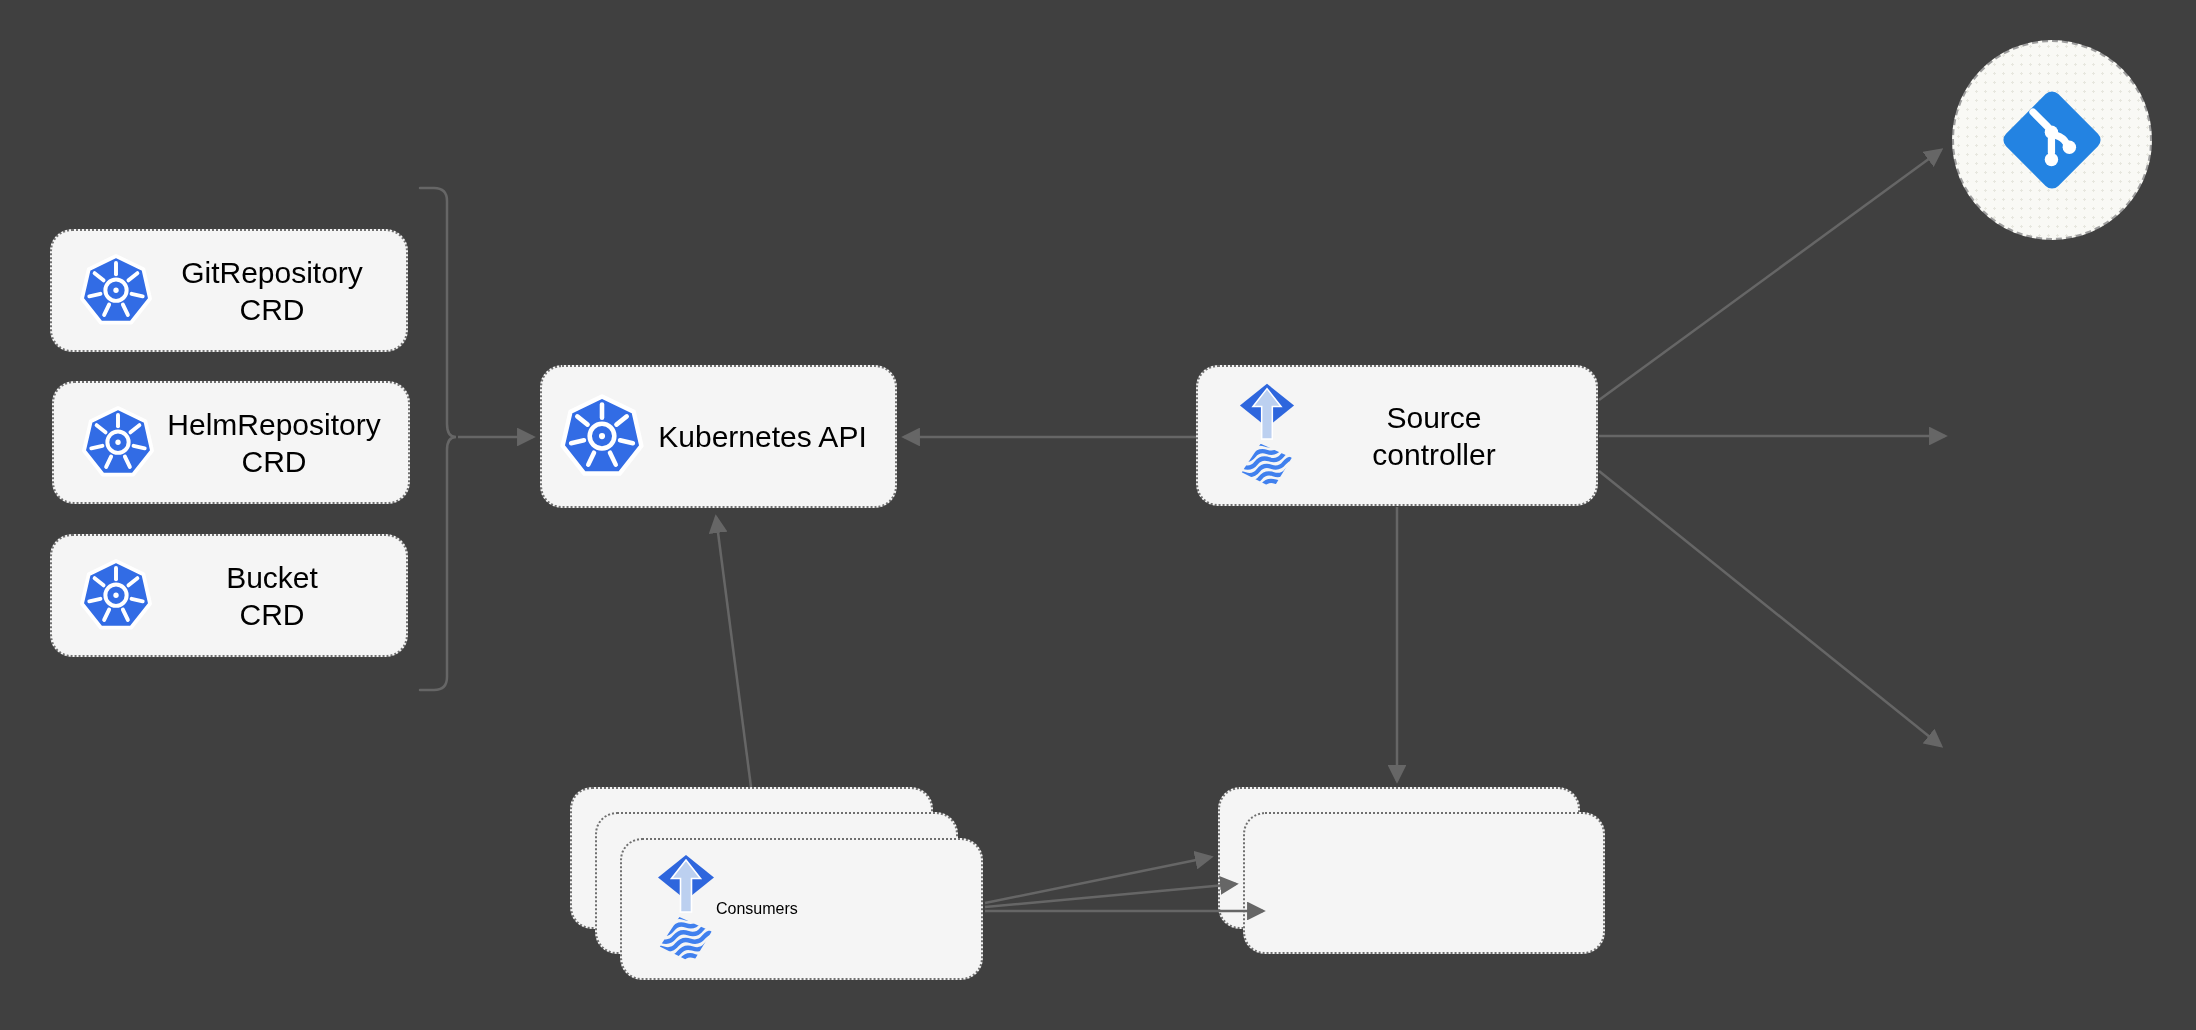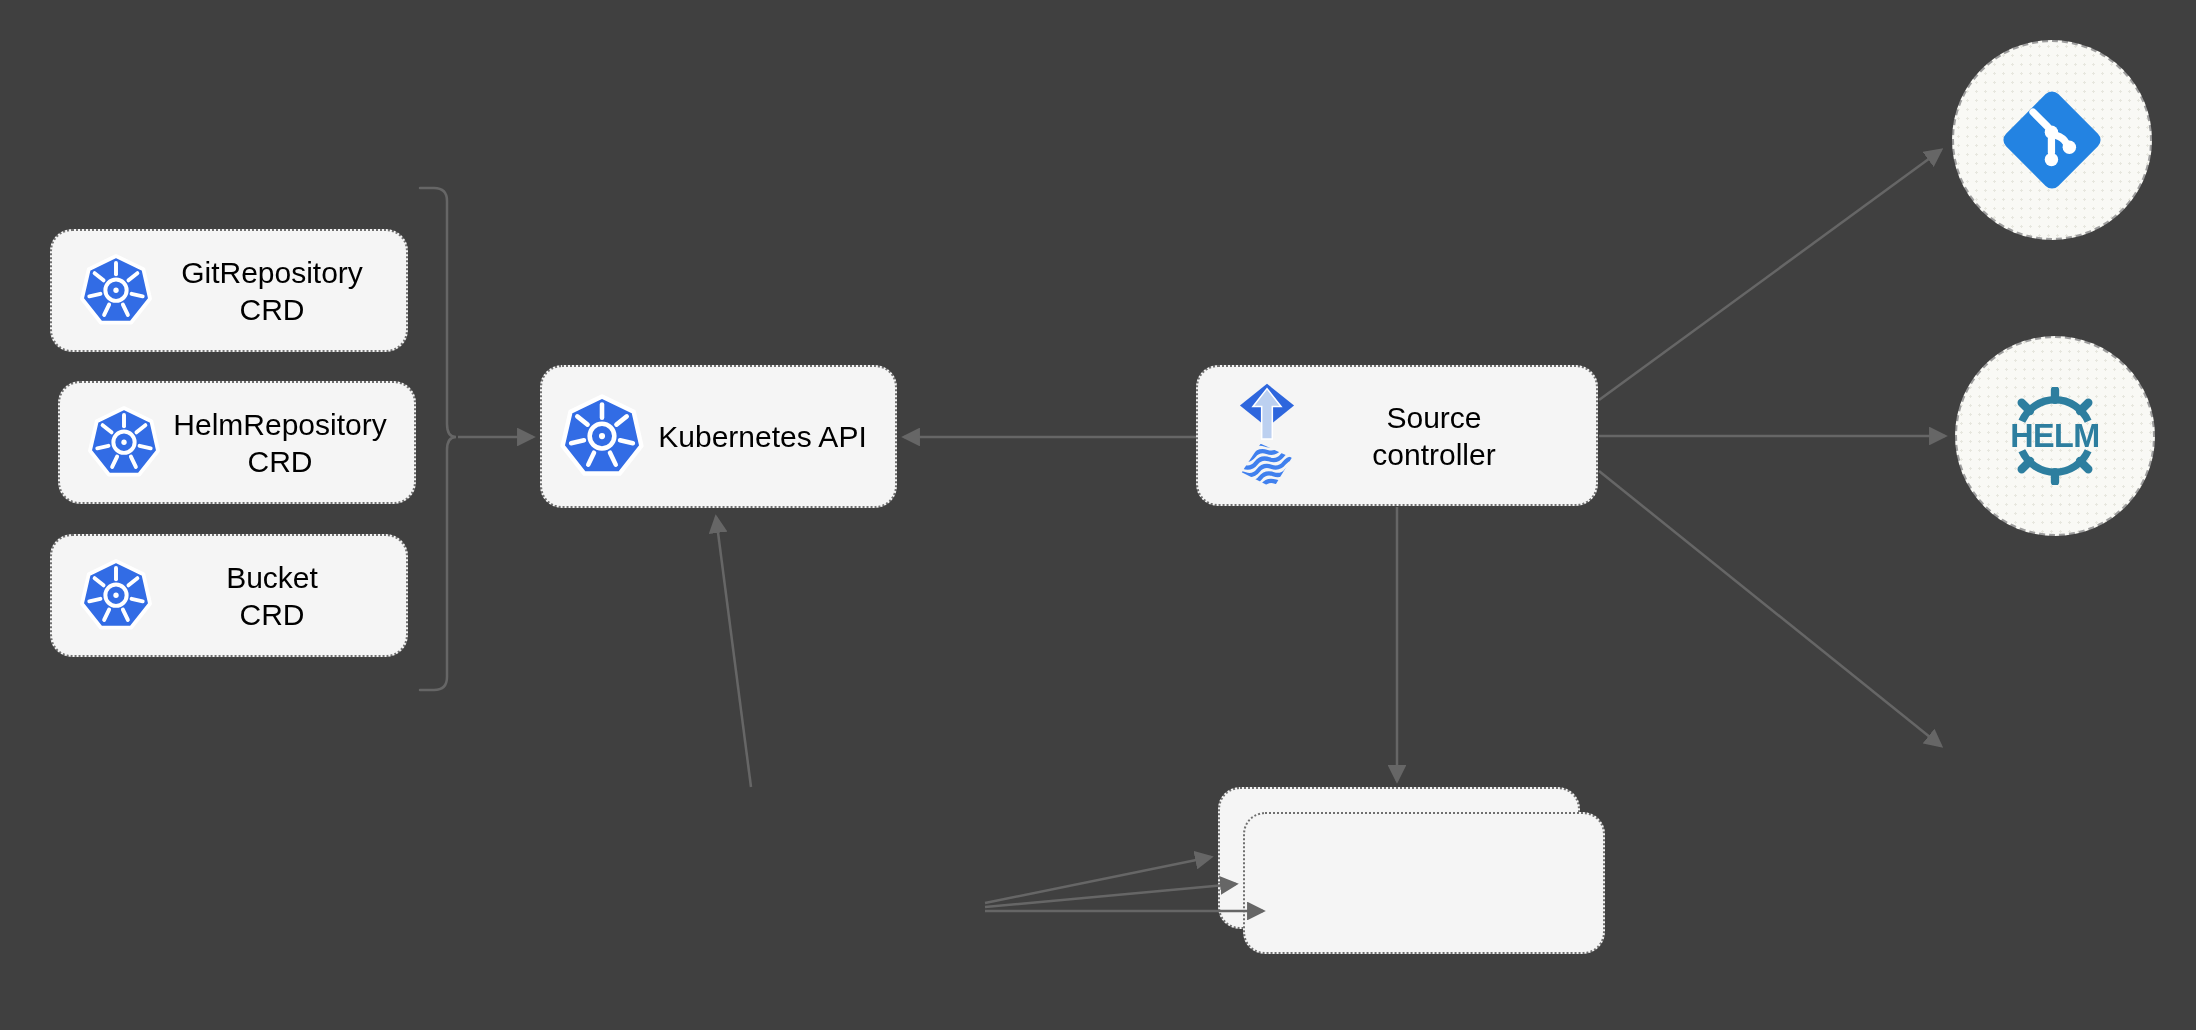--- a/index.html
+++ b/index.html
@@ -99,21 +99,21 @@
   <div class="node crd" style="left:50px;top:229px;width:358px;height:123px">
     <svg class="icon" width="76" height="76" viewBox="0 0 100 100">
         <use href="#sym-k8s"></use>
       </svg>
     <div class="label">
       <span>GitRepository</span>
         <span>CRD</span>
     </div>
   </div>
 
-  <div class="node crd" style="left:58px;top:381px;width:358px;height:123px">
+  <div class="node crd" style="left:52px;top:381px;width:358px;height:123px">
     <svg class="icon" width="76" height="76" viewBox="0 0 100 100">
         <use href="#sym-k8s"></use>
       </svg>
     <div class="label">
       <span>HelmRepository</span>
         <span>CRD</span>
     </div>
   </div>
 
   <div class="node crd" style="left:50px;top:534px;width:358px;height:123px">
@@ -136,20 +136,30 @@
     </div>
   </div>
 
   <div class="node" style="left:540px;top:365px;width:357px;height:143px;padding:0 16px 0 16px">
     <svg class="icon" width="88" height="88" viewBox="0 0 100 100">
         <use href="#sym-k8s"></use>
       </svg>
     <div class="label">Kubernetes API</div>
   </div>
 
+  <div class="stack" style="left:570px;top:787px;width:413px;height:193px">
+    <div class="layer" style="left:0;top:0;width:363px;height:142px"></div>
+    <div class="layer" style="left:25px;top:25px;width:363px;height:142px"></div>
+    <div class="layer" style="left:50px;top:51px;width:363px;height:142px;padding:0 18px 0 34px">
+      <svg class="icon" width="60" height="122" viewBox="0 0 60 122">
+          <use href="#sym-flux"></use>
+        </svg>
+      <div class="label">Consumers</div>
+    </div>
+  </div>
 
   <div class="stack" style="left:1218px;top:787px;width:412px;height:193px">
     <div class="layer" style="left:0;top:0;width:362px;height:142px"></div>
     <div class="layer" style="left:25px;top:25px;width:362px;height:142px"></div>
   </div>
 
   <div class="ext-circle" style="left:1952px;top:40px">
     <svg width="112" height="112" viewBox="0 0 100 100">
       <g transform="rotate(45 50 50)">
         <rect x="17" y="17" width="66" height="66" rx="8" fill="#2383E2"></rect>
@@ -158,37 +168,20 @@
         <line x1="33" y1="25" x2="46" y2="38"></line>
         <line x1="49.5" y1="49" x2="49.5" y2="61"></line>
         <path d="M54,46 Q60,48 62.5,52.5"></path>
       </g>
       <circle cx="49.5" cy="43" r="6" fill="#ffffff"></circle>
       <circle cx="49.5" cy="67.5" r="6" fill="#ffffff"></circle>
       <circle cx="65.5" cy="56.5" r="6" fill="#ffffff"></circle>
     </svg>
   </div>
 
-  <div class="ext-circle" style="left:1955px;top:336px">
-    <svg width="98" height="98" viewBox="0 0 100 100">
-      <g stroke="#2D7E9F" fill="none">
-        <path d="M16.2,35 A37,37 0 0 1 83.8,35" stroke-width="7.5"></path>
-        <path d="M16.2,65 A37,37 0 0 0 83.8,65" stroke-width="7.5"></path>
-        <g stroke-width="8.5" stroke-linecap="round">
-          <line x1="50" y1="13" x2="50" y2="3"></line>
-          <line x1="24.5" y1="24.5" x2="16" y2="16"></line>
-          <line x1="75.5" y1="24.5" x2="84" y2="16"></line>
-          <line x1="50" y1="87" x2="50" y2="97"></line>
-          <line x1="24.5" y1="75.5" x2="16" y2="84"></line>
-          <line x1="75.5" y1="75.5" x2="84" y2="84"></line>
-        </g>
-      </g>
-      <text x="50" y="61" text-anchor="middle" font-family="Liberation Sans, sans-serif" font-size="33" font-weight="bold" letter-spacing="-0.5" fill="#2D7E9F">HELM</text>
-    </svg>
-  </div>
 
 
   <svg class="edges" viewBox="0 0 2196 1030">
     <defs>
       <marker id="ah" viewBox="0 0 10 10" refX="8.5" refY="5" markerWidth="7.5" markerHeight="7.5" orient="auto-start-reverse">
         <path d="M0,0 L10,5 L0,10 Z" fill="#666666"></path>
       </marker>
     </defs>
     <g stroke="#666666" stroke-width="2.5" fill="none">
       <path d="M420,188 H434 Q447,188 447,201 V424 Q447,437 456,437 Q447,437 447,450 V677 Q447,690 434,690 H420" stroke-linecap="round"></path>

